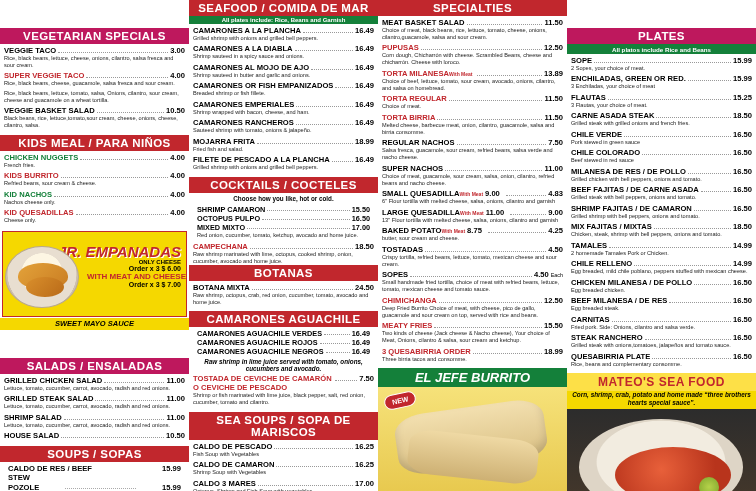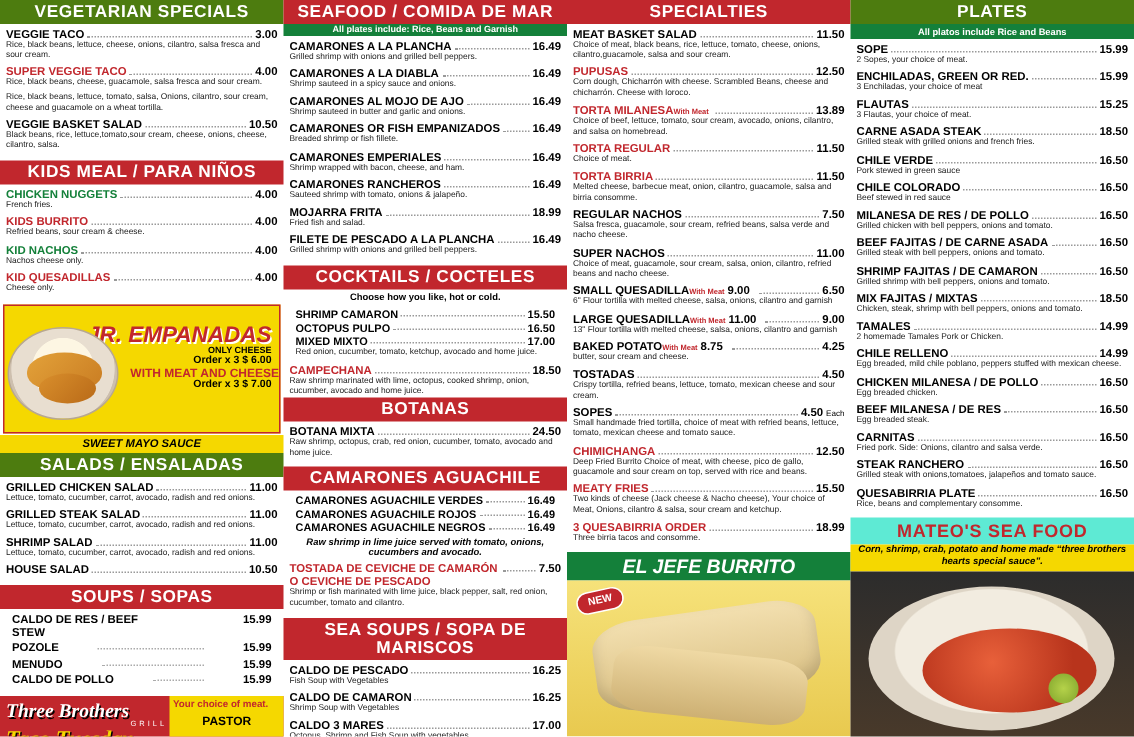--- a/index.html
+++ b/index.html
@@ -13,21 +13,21 @@
   .menu { display:flex; width:756px; height:491px; }
   .col { width:189px; height:491px; position:relative; }
 
   .sec-head {
     color:#fff; text-align:center; font-weight:bold;
     letter-spacing:.4px;
     padding:2px 0 2px;
     font-size:11.5px;
     text-transform:uppercase;
   }
-  .sec-head.green { background:#4d7c0f; }
+  .sec-head.green { background:#be185d;margin-top:28px; }
   .sec-head.red { background:#c1272d; }
   .sec-sub {
     text-align:center; font-size:6px; font-weight:bold;
     padding:1px 0; color:#fff;
   }
   .sub-green { background:#14803a; }
 
   .items { padding:2px 4px 3px 4px; }
   .item { margin-bottom:2.5px; }
   .item-row { display:flex; align-items:baseline; }
@@ -97,21 +97,21 @@
   .campechana-box { padding:0 4px; }
 
   .burrito-head { background:#14803a; color:#fff; text-align:center; font-weight:bold; font-size:13px; padding:2px 0; font-style:italic; }
   .burrito-img { position:relative; height:104px; background:linear-gradient(180deg,#f6e27a 0%, #e8c94f 100%); overflow:hidden; }
   .burr { position:absolute; left:18px; top:20px; width:150px; height:60px; background:linear-gradient(180deg,#f3e0b0,#d9bf82); border-radius:30px/18px; transform:rotate(-8deg); box-shadow:inset 0 -6px 10px rgba(0,0,0,.15);}
   .burr2 { position:absolute; left:30px; top:48px; width:130px; height:44px; background:linear-gradient(180deg,#efd9a4,#cdb073); border-radius:24px/14px; transform:rotate(6deg);}
   .burr-new { position:absolute; left:6px; top:6px; background:#c1272d; color:#fff; font-size:7px; font-weight:bold; padding:3px 7px; border-radius:10px; transform:rotate(-12deg); border:1px solid #fff;}
 
   
   .plates-note { background:#14803a; color:#fff; text-align:center; font-size:6.2px; font-weight:bold; padding:1.5px 0;}
-  .seafood-head { background:#5eead4; color:#c1272d; text-align:center; font-weight:bold; font-size:12px; padding:2px 0; letter-spacing:.5px;}
+  .seafood-head { background:#fde047; color:#c1272d; text-align:center; font-weight:bold; font-size:12px; padding:2px 0; letter-spacing:.5px;}
   .seafood-sub { background:#f5d800; color:#000; text-align:center; font-size:6.4px; font-weight:bold; padding:0 4px 2px; line-height:1.25; font-style:italic;}
   .seafood-photo { height:116px; background:linear-gradient(180deg,#2c2c2c,#4a3a2a); position:relative; overflow:hidden;}
   .sp-plate { position:absolute; left:12px; top:10px; width:164px; height:96px; background:radial-gradient(ellipse at 50% 45%, #f2ece0 0 55%, #ded5c6 56% 78%, #b9ad9b 79% 100%); border-radius:50%; }
   .sp-food { position:absolute; left:36px; top:28px; width:116px; height:56px; background:radial-gradient(circle at 40% 40%, #e8603a, #b8341c 70%); border-radius:50%; }
   .sp-lime { position:absolute; right:24px; bottom:18px; width:20px; height:20px; border-radius:50%; background:radial-gradient(circle,#b5d24a,#7fa32b); }
 
   .tiny { font-size:5.4px; }
 </style>
 </head>
 <body>
@@ -499,21 +499,21 @@
             <span class="iprice">11.00</span>
           </div>
           <div class="idesc">Choice of meat, guacamole, sour cream, salsa, onion, cilantro, refried beans and nacho cheese.</div>
         </div>
       <div class="item">
           <div class="item-row">
             <span class="iname">SMALL QUESADILLA</span>
             <span class="with-meat">With Meat</span>
             <span class="iprice" style="margin-right:4px;">9.00</span>
             <span class="dots"></span>
-            <span class="iprice">6.50</span>
+            <span class="iprice">4.83</span>
           </div>
           <div class="idesc">6" Flour tortilla with melted cheese, salsa, onions, cilantro and garnish</div>
         </div>
       <div class="item">
           <div class="item-row">
             <span class="iname">LARGE QUESADILLA</span>
             <span class="with-meat">With Meat</span>
             <span class="iprice" style="margin-right:4px;">11.00</span>
             <span class="dots"></span>
             <span class="iprice">9.00</span>

